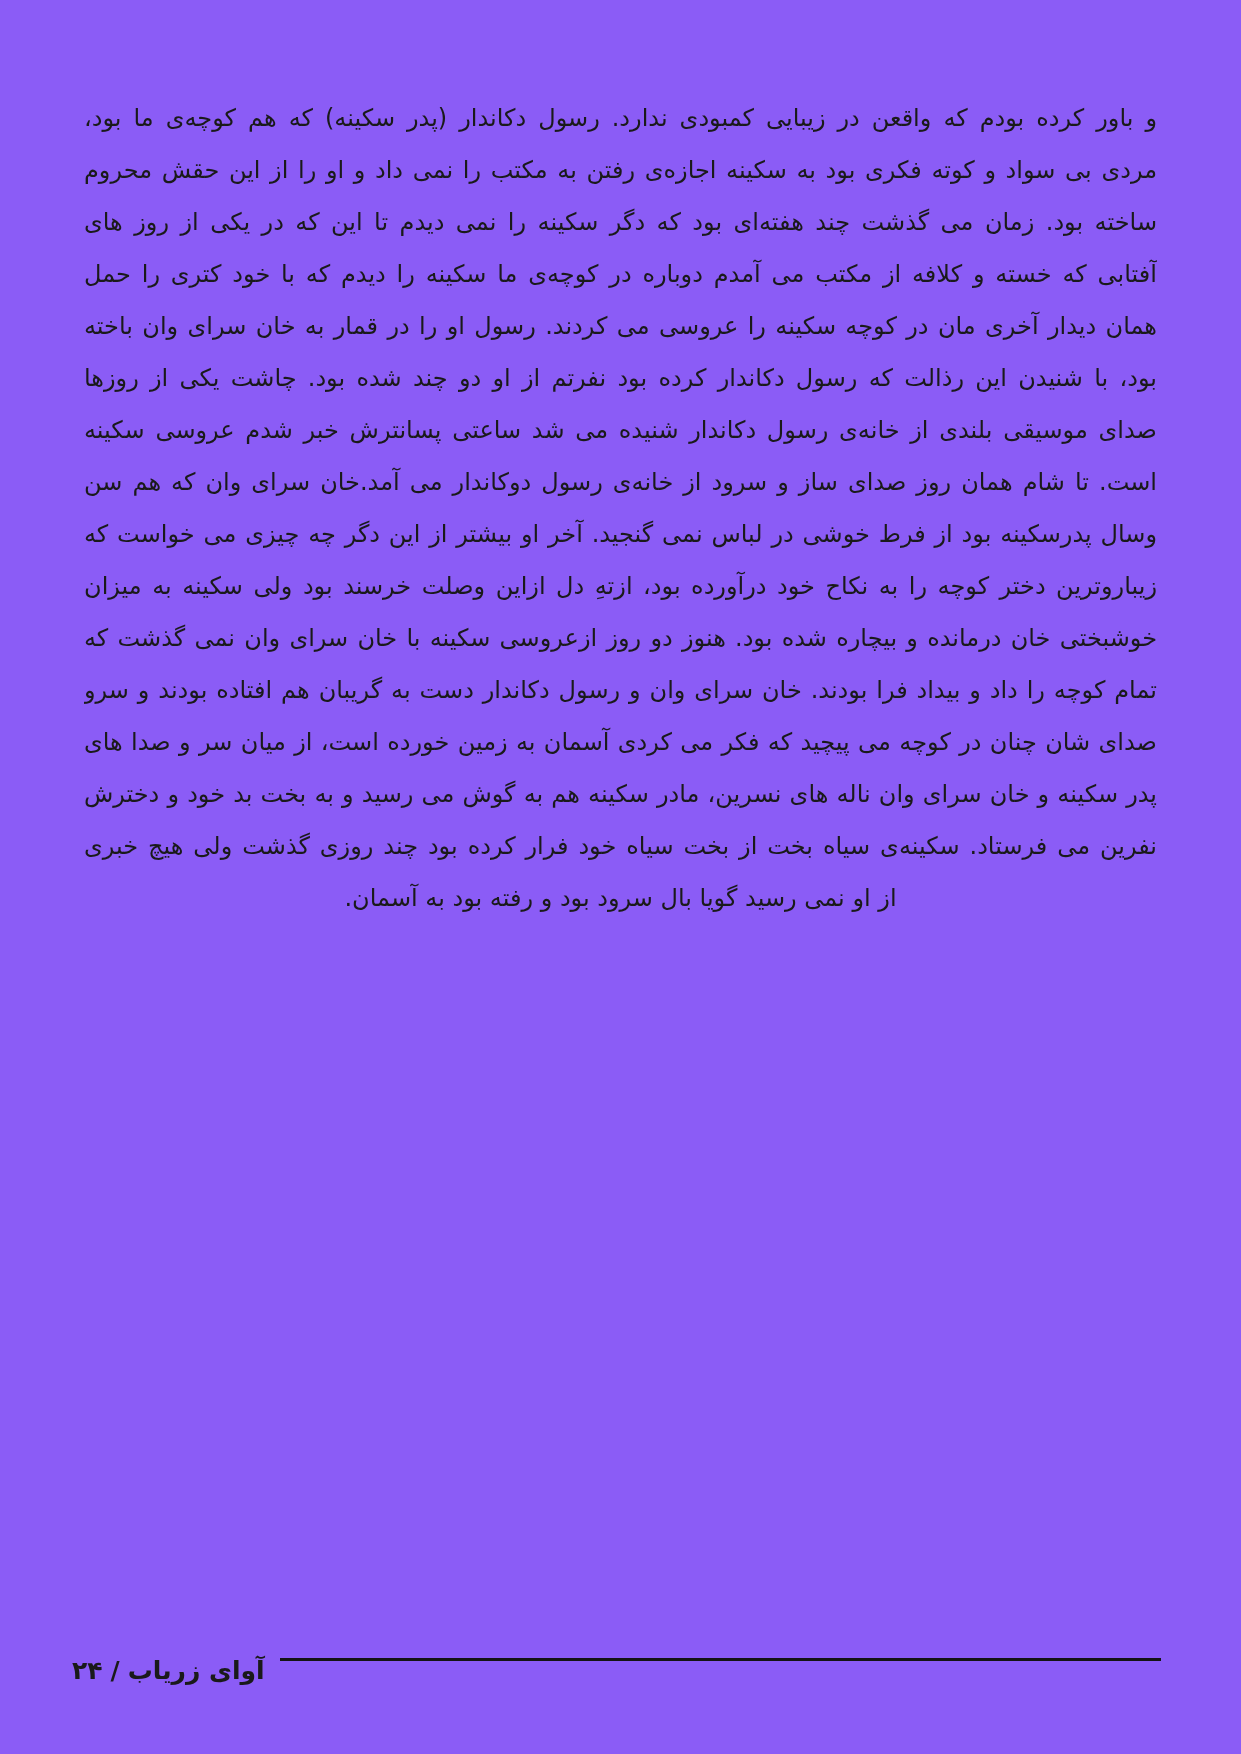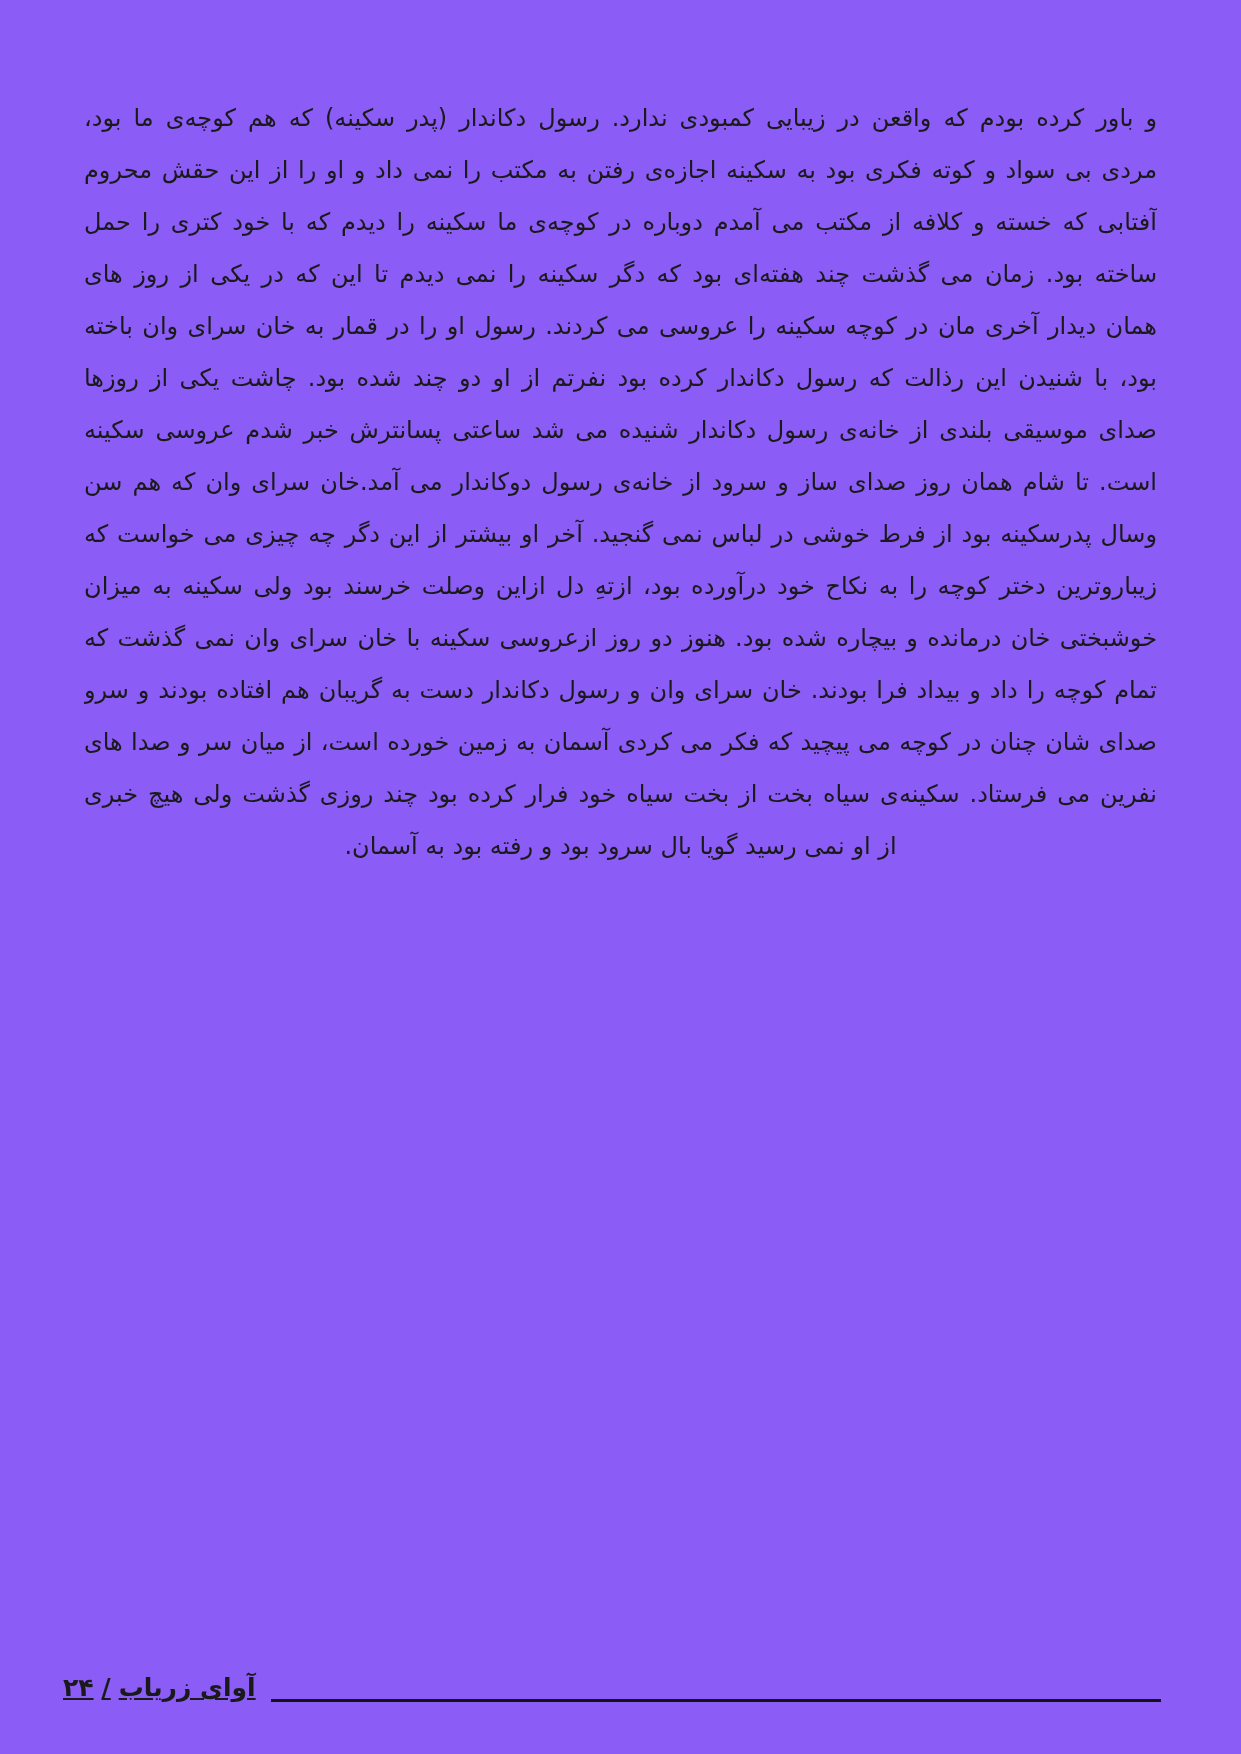--- a/index.html
+++ b/index.html
@@ -30,28 +30,27 @@
     text-align: justify;
     text-align-last: justify;
     overflow: hidden;
     white-space: normal;
   }
   .line.last-line {
     text-align-last: center;
   }
   .footer {
     position: absolute;
-    left: 63px;
+    left: 72px;
     right: 80px;
     top: 1656px;
     height: 46px;
     display: flex;
-    align-items: flex-end;
+    align-items: flex-start;
     direction: ltr;
-    text-decoration: underline;
   }
   .footer-text {
     font-weight: bold;
     font-size: 25px;
     white-space: nowrap;
     direction: ltr;
   }
   .footer-sep {
     margin: 0 8px;
   }
@@ -64,31 +63,32 @@
   }
 </style>
 </head>
 <body>
 
 <div class="page">
 
   <div class="text-block">
     <div class="line">و باور کرده بودم که واقعن در زیبایی کمبودی ندارد. رسول دکاندار (پدر سکینه) که هم کوچه‌ی ما بود،</div>
     <div class="line">مردی بی سواد و کوته فکری بود به سکینه اجازه‌ی رفتن به مکتب را نمی داد و او را از این حقش محروم</div>
+    <div class="line">ساخته بود. زمان می گذشت چند هفته‌ای بود که دگر سکینه را نمی دیدم تا این که در یکی از روز های</div>
     <div class="line">آفتابی که خسته و کلافه از مکتب می آمدم دوباره در کوچه‌ی ما سکینه را دیدم که با خود کتری را حمل</div>
-    <div class="line">ساخته بود. زمان می گذشت چند هفته‌ای بود که دگر سکینه را نمی دیدم تا این که در یکی از روز های</div>
     <div class="line">همان دیدار آخری مان در کوچه سکینه را عروسی می کردند. رسول او را در قمار به خان سرای وان باخته</div>
     <div class="line">بود، با شنیدن این رذالت که رسول دکاندار کرده بود نفرتم از او دو چند شده بود. چاشت یکی از روزها</div>
     <div class="line">صدای موسیقی بلندی از خانه‌ی رسول دکاندار شنیده می شد ساعتی پسانترش خبر شدم عروسی سکینه</div>
     <div class="line">است. تا شام همان روز صدای ساز و سرود از خانه‌ی رسول دوکاندار می آمد.خان سرای وان که هم سن</div>
     <div class="line">وسال پدرسکینه بود از فرط خوشی در لباس نمی گنجید. آخر او بیشتر از این دگر چه چیزی می خواست که</div>
     <div class="line">زیباروترین دختر کوچه را به نکاح خود درآورده بود، ازتهِ دل ازاین وصلت خرسند بود ولی سکینه به میزان</div>
     <div class="line">خوشبختی خان درمانده و بیچاره شده بود. هنوز دو روز ازعروسی سکینه با خان سرای وان نمی گذشت که</div>
     <div class="line">تمام کوچه را داد و بیداد فرا بودند. خان سرای وان و رسول دکاندار دست به گریبان هم افتاده بودند و سرو</div>
     <div class="line">صدای شان چنان در کوچه می پیچید که فکر می کردی آسمان به زمین خورده است، از میان سر و صدا های</div>
+    <div class="line">پدر سکینه و خان سرای وان ناله های نسرین، مادر سکینه هم به گوش می رسید و به بخت بد خود و دخترش</div>
     <div class="line">نفرین می فرستاد. سکینه‌ی سیاه بخت از بخت سیاه خود فرار کرده بود چند روزی گذشت ولی هیچ خبری</div>
     <div class="line last-line">از او نمی رسید گویا بال سرود بود و رفته بود به آسمان.</div>
   </div>
 
   <div class="footer">
     <div class="footer-text">
       <span>۲۴</span><span class="footer-sep">/</span><span>آوای زریاب</span>
     </div>
     <div class="footer-rule"></div>
   </div>

